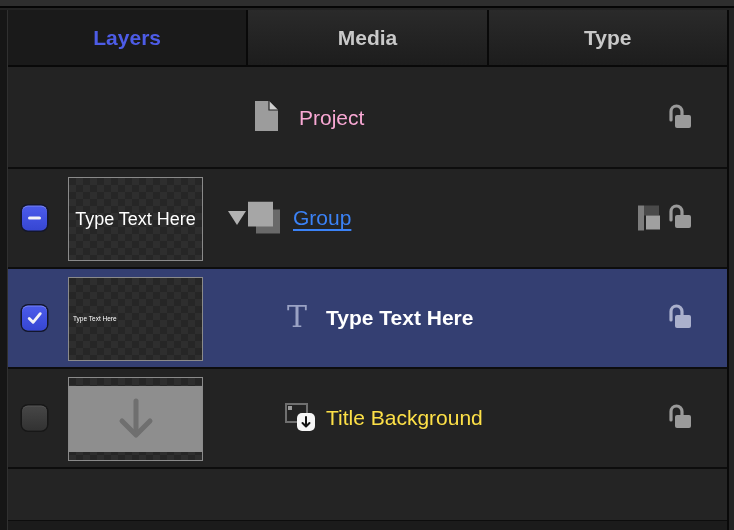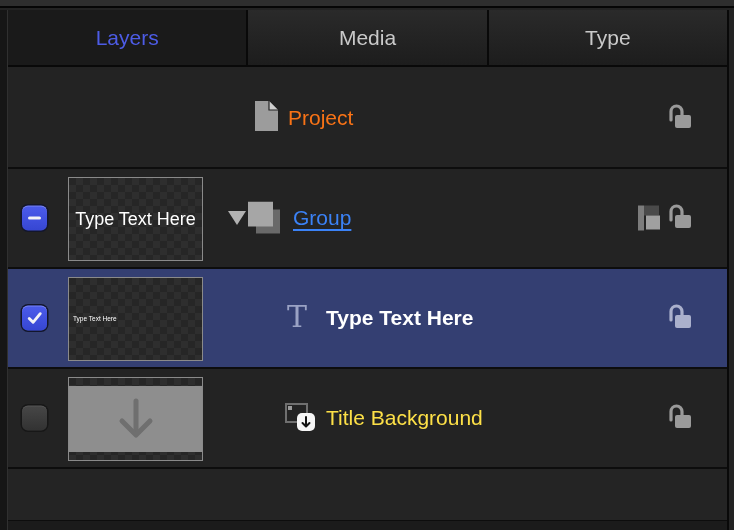--- a/index.html
+++ b/index.html
@@ -15,21 +15,21 @@
     background:#161616; border-right:1px solid #303030; }
   .right-edge { position:absolute; top:10px; right:0; width:7px; height:520px;
     background:#232323; border-left:2px solid #090909; }
   .bottom-strip { position:absolute; bottom:0; left:8px; width:719px; height:10px;
     background:#1b1b1b; border-top:1px solid #0d0d0d; z-index:5; }
 
   
   .tabbar { position:absolute; top:10px; left:8px; width:719px; height:57px;
     display:flex; border-bottom:2px solid #090909; }
   .tab { flex:1; display:flex; align-items:center; justify-content:center;
-    font-size:21px; font-weight:400; color:#c9c9c9;
+    font-size:21px; font-weight:700; color:#c9c9c9;
     background:linear-gradient(#2a2a2a,#1d1d1d); border-right:2px solid #090909; }
   .tab:last-child { border-right:none; }
   .tab.active { background:#1a1a1a; color:#4d5ce6; }
 
   
   .rows { position:absolute; top:69px; left:8px; width:719px; height:461px; }
   .row { position:relative; height:100px; background:#232323;
     border-bottom:2px solid #0d0d0d; }
   .row.selected { background:#343f72; }
   .empty-area { height:60px; background:#242424; }
@@ -71,21 +71,21 @@
     width:30px; height:30px; }
   .dz-rect { position:absolute; left:0; top:0; width:23px; height:20px;
     border:2px solid #6f6f6f; }
   .dz-dot { position:absolute; left:3px; top:3px; width:4px; height:4px; background:#9a9a9a; }
   .dz-badge { position:absolute; left:12px; top:10px; width:18px; height:18px;
     background:#f5f5f5; border-radius:5px; display:flex; align-items:center; justify-content:center; }
 
   
   .row-label { position:absolute; top:50%; transform:translateY(-50%);
     font-size:21px; white-space:nowrap; }
-  .label-project { left:280px; color:#f97316; }
+  .label-project { left:291px; color:#f9a8d4; }
   .label-group { left:285px; color:#3b82f6; text-decoration:underline; text-underline-offset:4px; }
   .label-text { left:318px; color:#ffffff; font-weight:600; }
   .label-titlebg { left:318px; color:#fde047; }
 
   
   .lock { position:absolute; right:33px; top:50%; transform:translateY(-50%); }
   .isolate { position:absolute; right:62px; top:50%; transform:translateY(-50%);
     width:27px; height:27px; }
 </style>
 </head>

